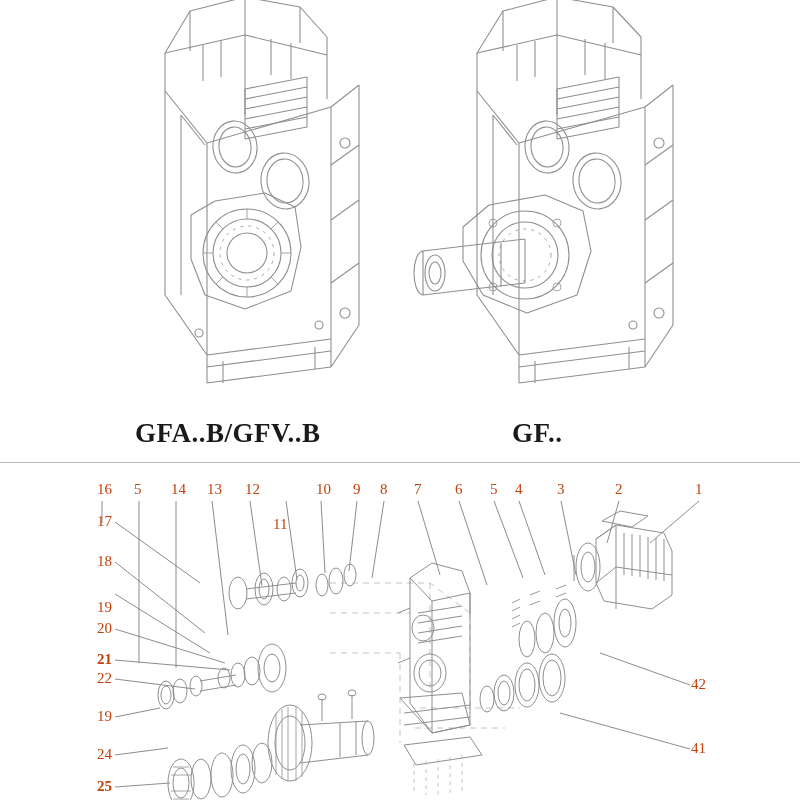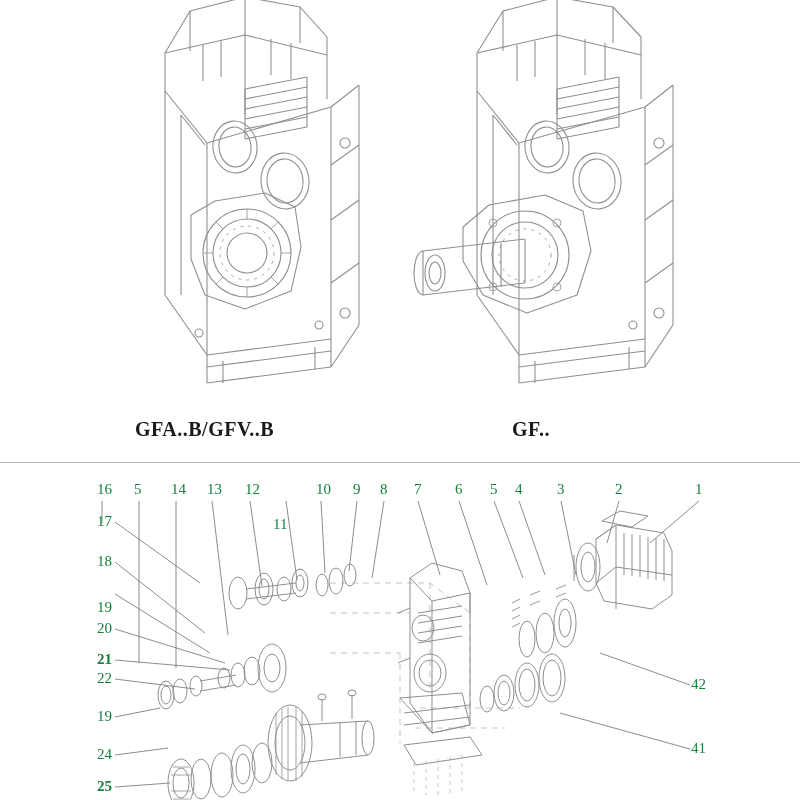--- a/index.html
+++ b/index.html
@@ -16,21 +16,21 @@
   .top-area{position:absolute;left:0;top:0;width:800px;height:410px;}
   .gearbox{position:absolute;}
   .gb-left{left:95px;top:-5px;width:290px;height:400px;}
   .gb-right{left:405px;top:-5px;width:300px;height:400px;}
 
   
   .caption{
     position:absolute;
     font-family:"Liberation Serif", serif;
     font-weight:bold;
-    font-size:20px;
+    font-size:27px;
     color:#1a1a1a;
     letter-spacing:0.5px;
     white-space:nowrap;
   }
   .cap-left{left:135px;top:418px;}
   .cap-right{left:512px;top:418px;}
 
   
   .divider{
     position:absolute;left:0;top:462px;width:800px;height:1px;
@@ -38,21 +38,21 @@
   }
 
   
   .exploded{position:absolute;left:0;top:463px;width:800px;height:337px;overflow:hidden;}
 
   
   .num{
     position:absolute;
     font-family:"Liberation Serif", serif;
     font-size:15px;
-    color:#15803d;
+    color:#c2410c;
     white-space:nowrap;
   }
   svg{display:block;}
 </style>
 </head>
 <body>
 
 <div class="sheet">
 
   <div class="top-area">

